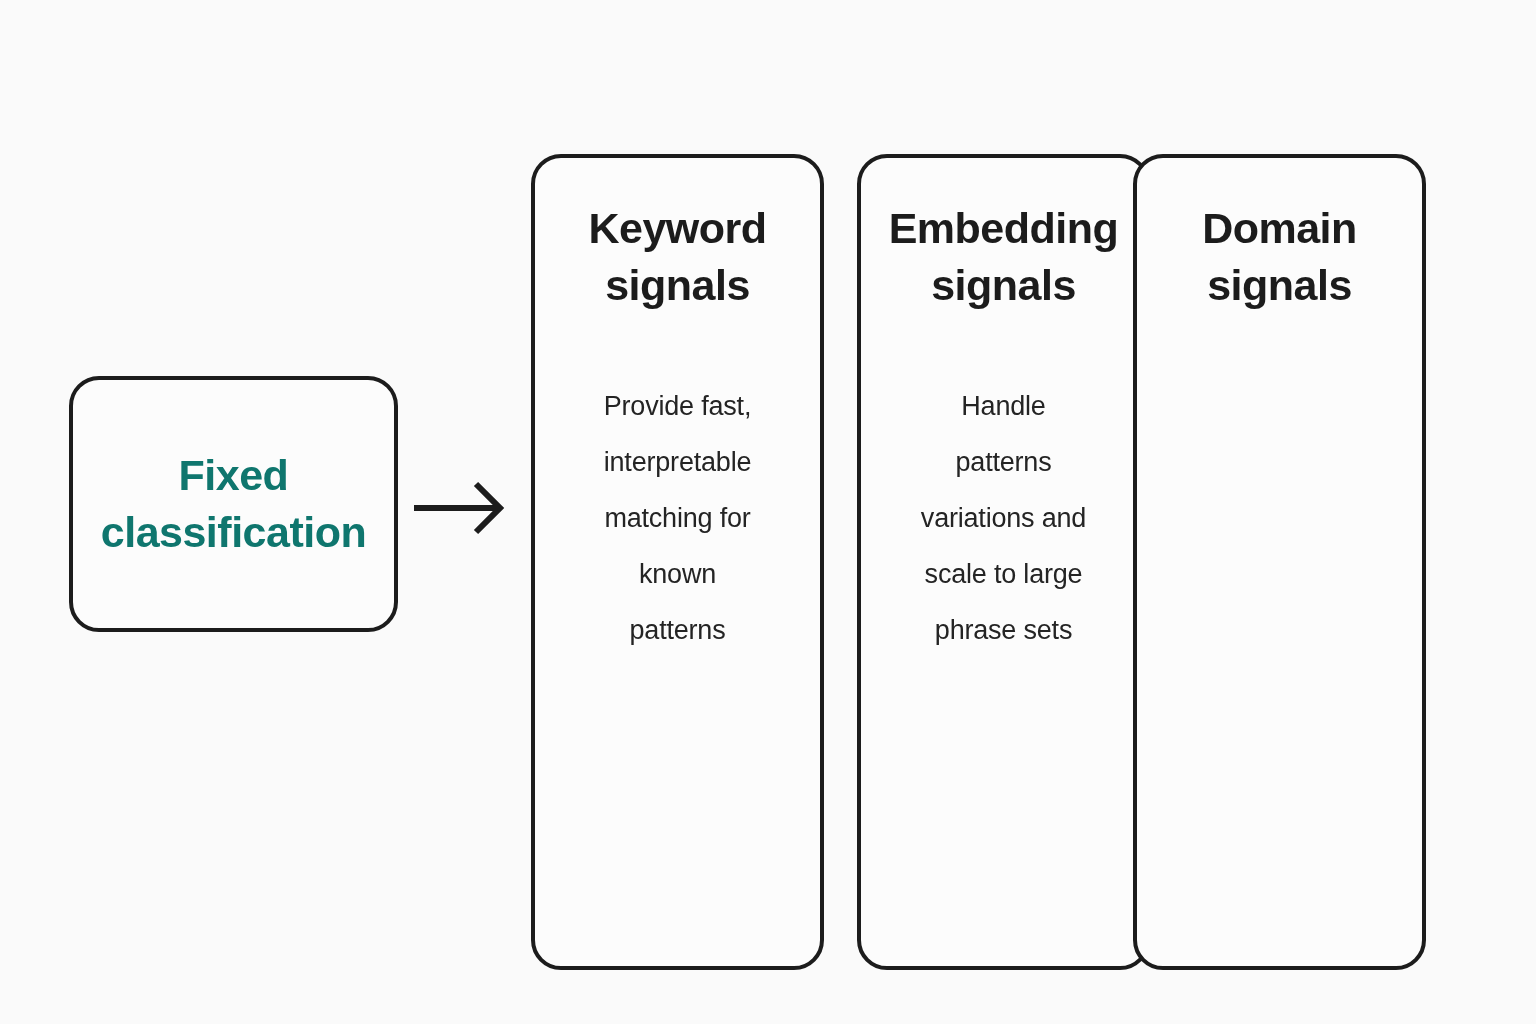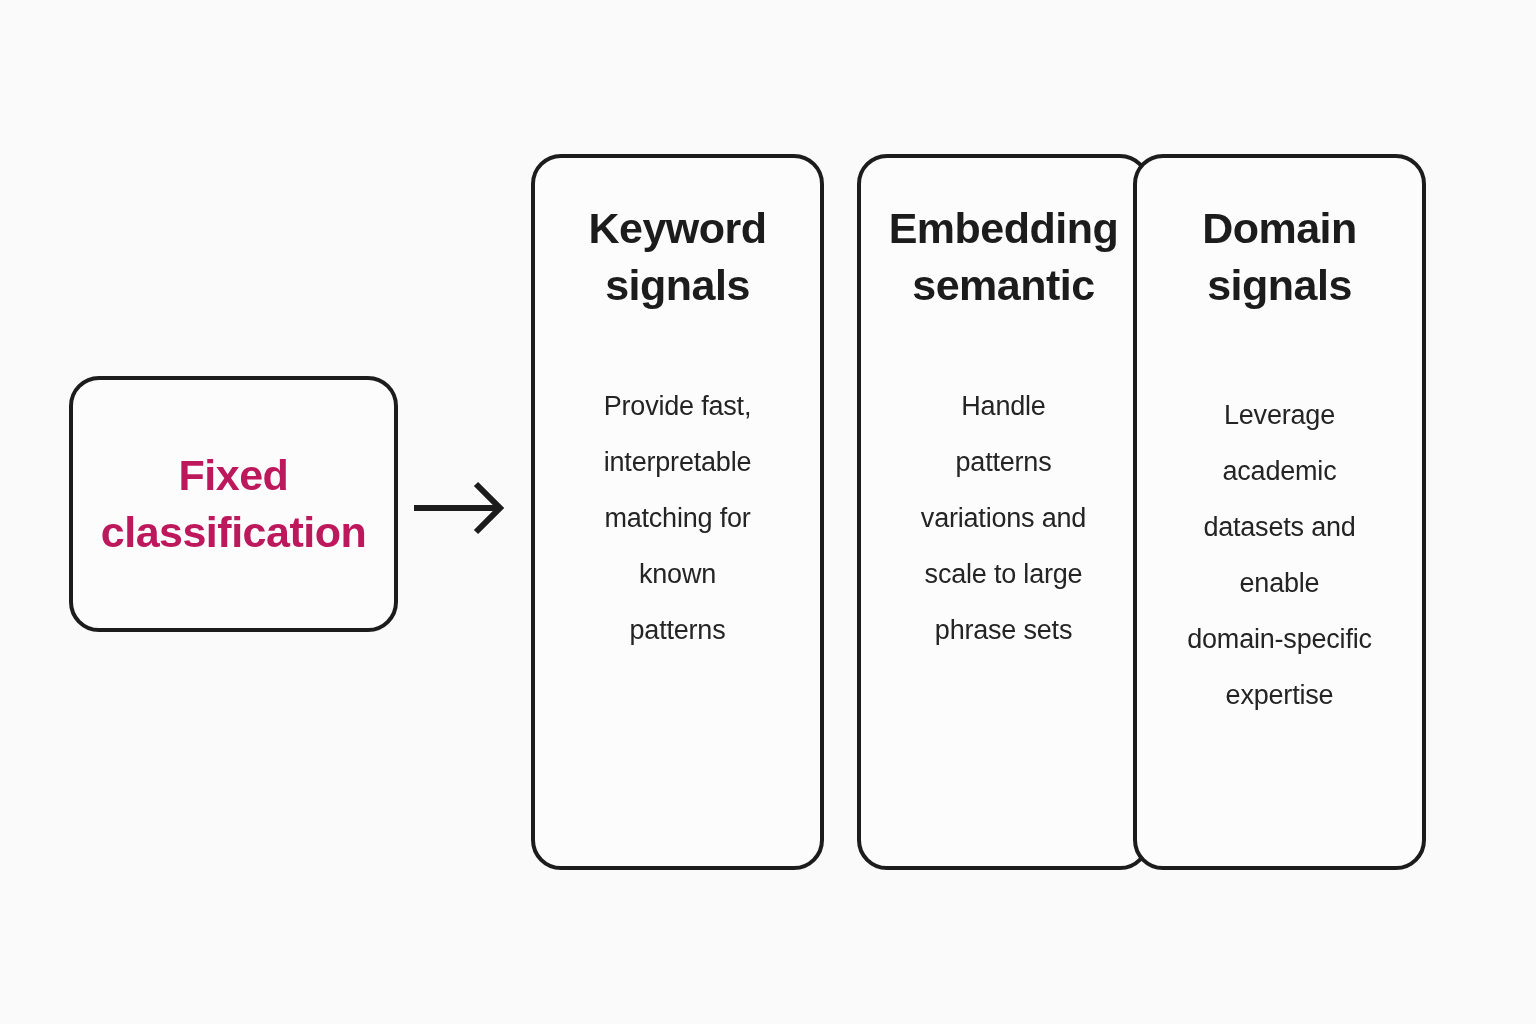--- a/index.html
+++ b/index.html
@@ -37,38 +37,38 @@
     justify-content: center;
   }
 
   .node-label {
     font-size: 43px;
     font-weight: bold;
     line-height: 57px;
     letter-spacing: -0.5px;
     text-align: center;
     white-space: pre-line;
-    color: #be185d;
+    color: #0f766e;
   }
 
   
   .arrow {
     position: absolute;
     left: 410px;
     top: 479px;
     width: 96px;
     height: 58px;
   }
 
   
   .card {
     position: absolute;
     top: 154px;
     width: 293px;
-    height: 716px;
+    height: 816px;
     background: #fcfcfc;
     border: 4px solid #1c1c1c;
     border-radius: 30px;
     display: flex;
     flex-direction: column;
     align-items: center;
   }
 
   .card.pos-0 { left: 531px; }
   .card.pos-1 { left: 857px; }
@@ -116,32 +116,26 @@
 signals</div>
     <div class="card-body">Provide fast,
 interpretable
 matching for
 known
 patterns</div>
   </div>
 
   <div class="card pos-1">
     <div class="card-title">Embedding
-semantic</div>
+signals</div>
     <div class="card-body">Handle
 patterns
 variations and
 scale to large
 phrase sets</div>
   </div>
 
   <div class="card pos-2">
     <div class="card-title">Domain
 signals</div>
-    <div class="card-body">Leverage
-academic
-datasets and
-enable
-domain-specific
-expertise</div>
   </div>
 
 </div>
 
 </body></html>

